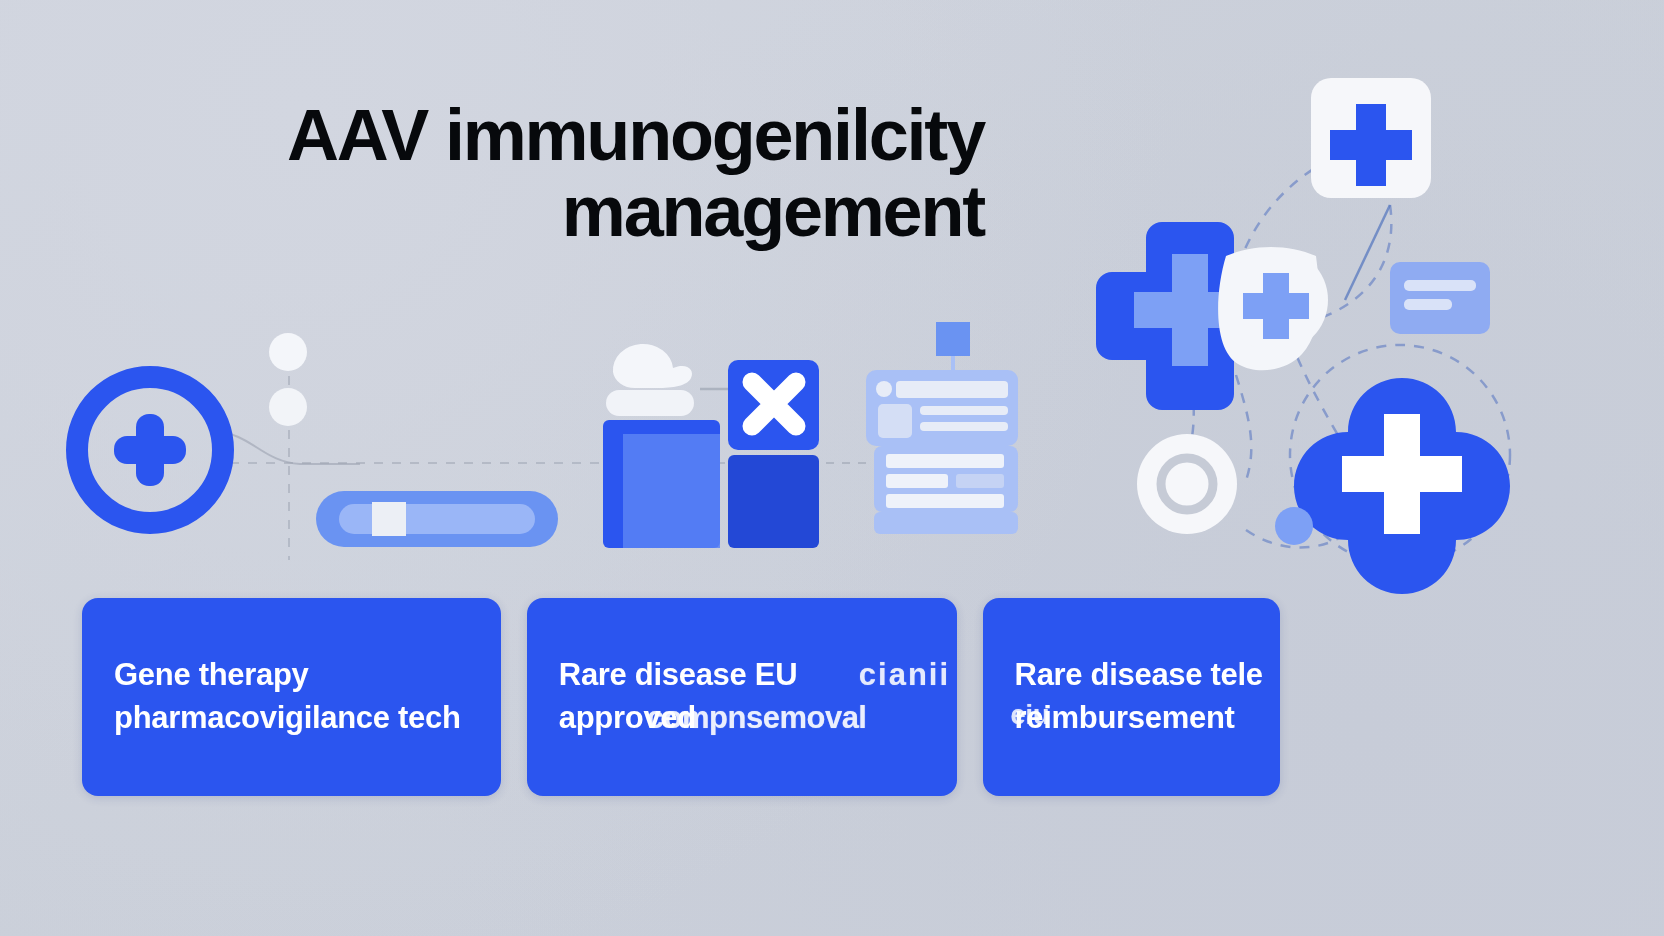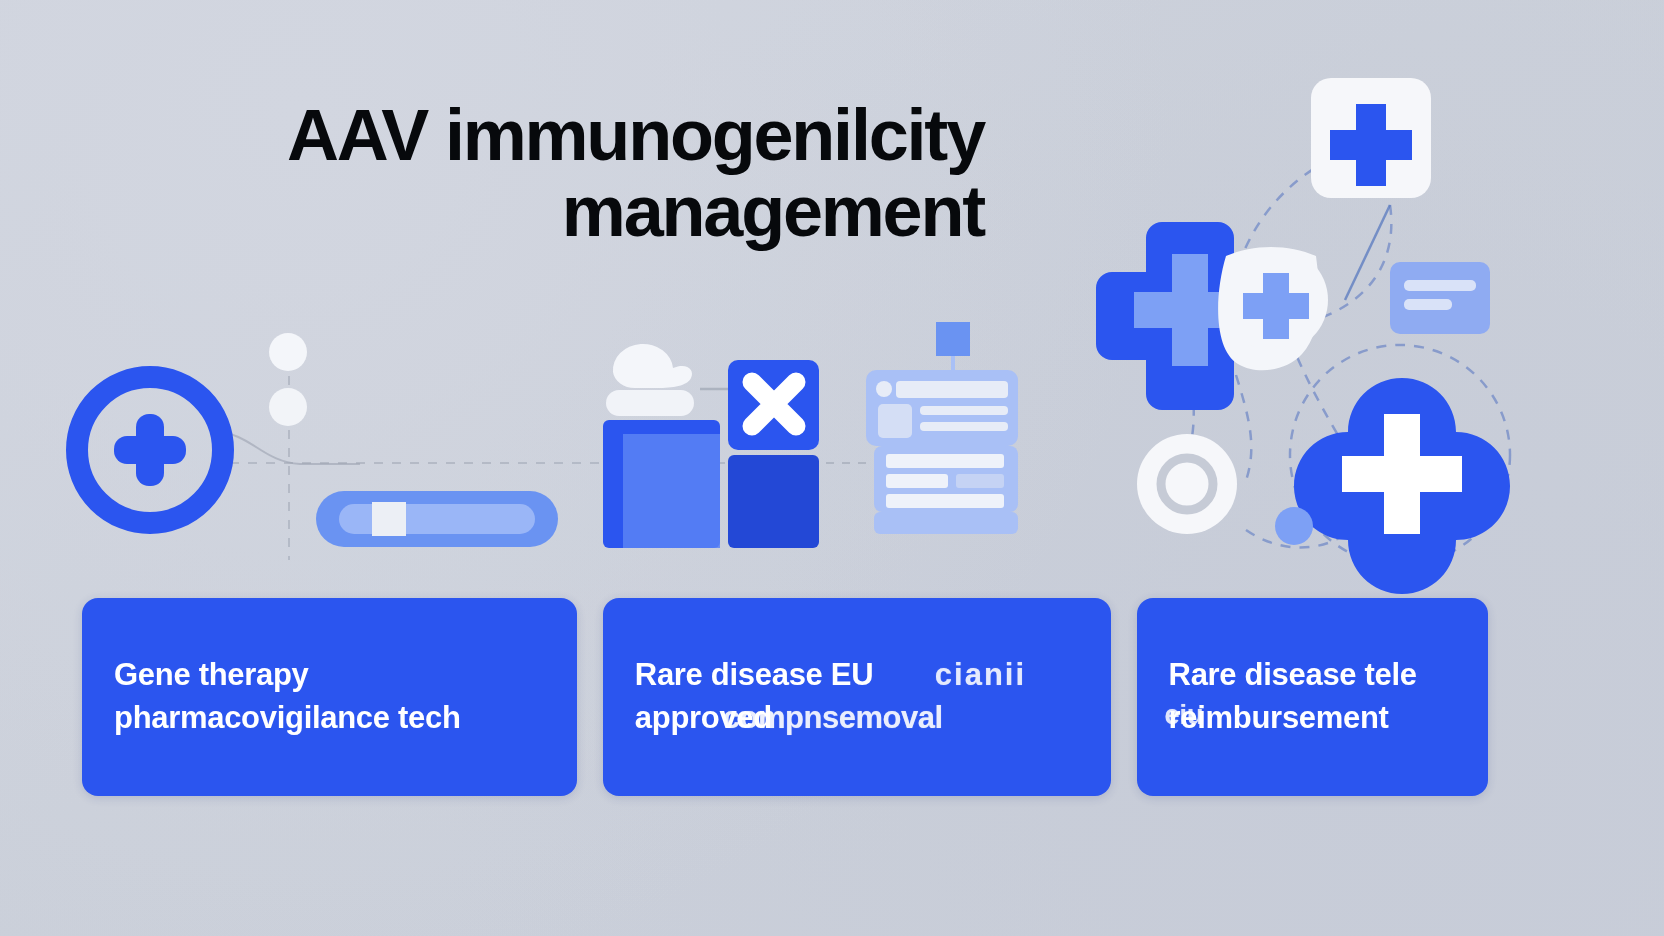--- a/index.html
+++ b/index.html
@@ -29,21 +29,21 @@
     text-align:right;
   }
 
   
   .illus{position:absolute;left:0;top:0;width:1664px;height:600px;}
   .illus svg{position:absolute;left:0;top:0;}
 
   
   .cards{
     position:absolute;left:82px;top:598px;
-    width:1406px;height:198px;
+    width:1198px;height:198px;
     display:flex;gap:26px;
   }
   .card{
     position:relative;
     border-radius:16px;
     background:#2b55ef;
     box-shadow:0 2px 10px rgba(30,50,130,.16);
     overflow:hidden;
     display:flex;align-items:center;
   }

